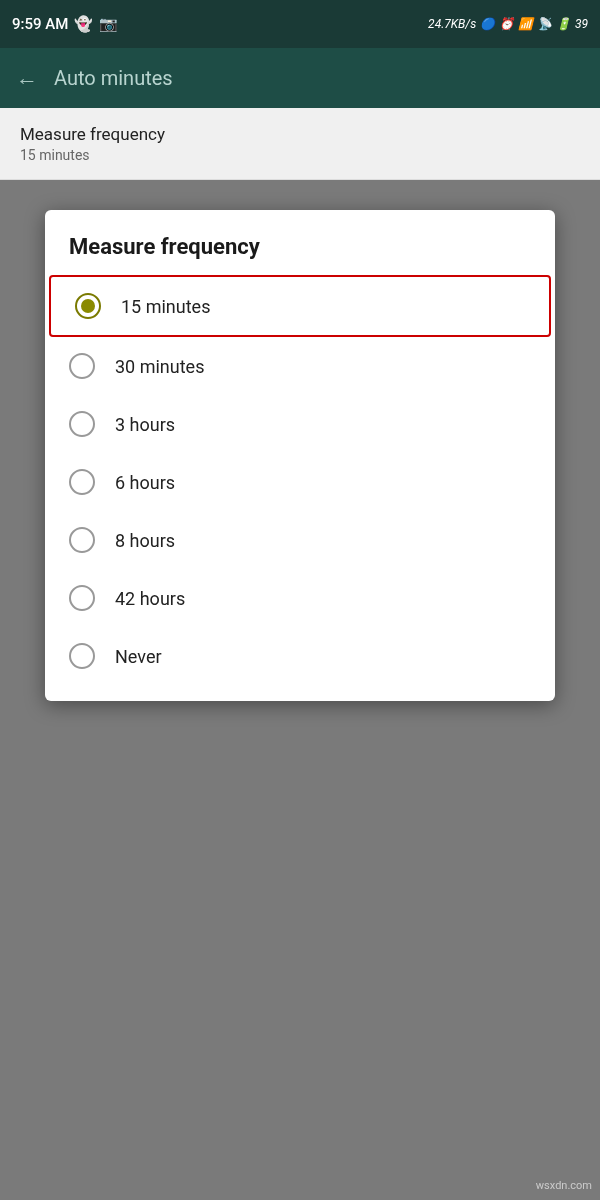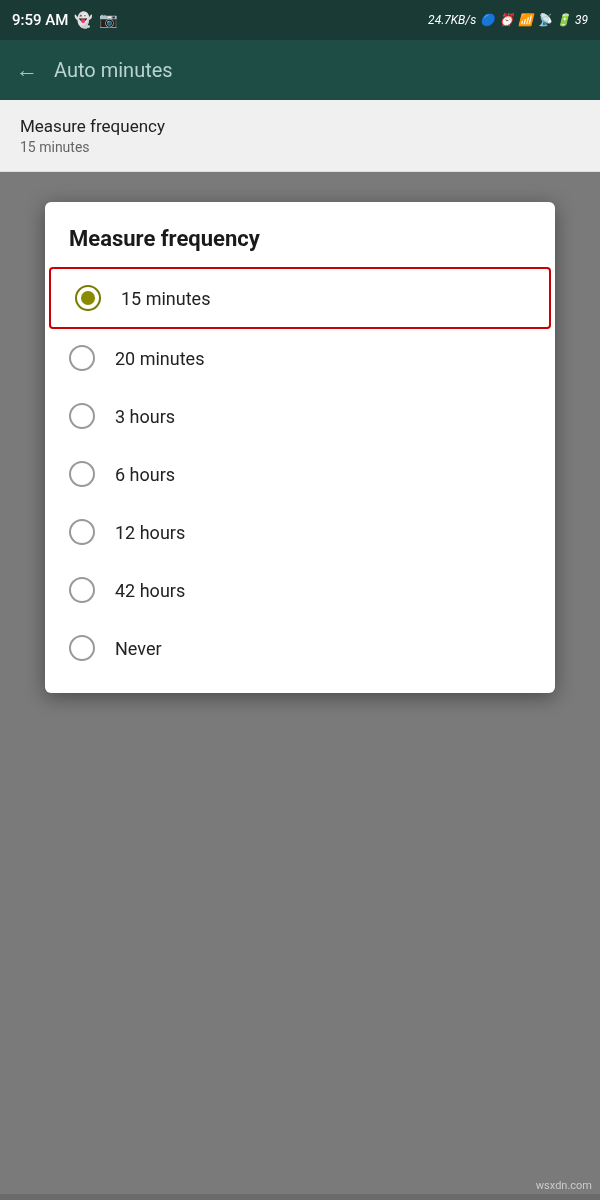--- a/index.html
+++ b/index.html
@@ -9,21 +9,21 @@
       width: 600px;
       height: 1200px;
       font-family: 'Roboto', Arial, sans-serif;
       background-color: #6b6b6b;
       overflow: hidden;
     }
 
     
     .status-bar {
       width: 100%;
-      height: 40px;
+      height: 48px;
       background-color: #1a3a36;
       display: flex;
       align-items: center;
       justify-content: space-between;
       padding: 0 12px;
     }
 
     .status-left {
       display: flex;
       align-items: center;
@@ -199,37 +199,37 @@
   <div class="dialog">
     <div class="dialog-title">Measure frequency</div>
 
     <div class="radio-option selected">
       <div class="radio-circle checked"></div>
       <span class="radio-label">15 minutes</span>
     </div>
 
     <div class="radio-option">
       <div class="radio-circle"></div>
-      <span class="radio-label">20 minutes</span>
+      <span class="radio-label">30 minutes</span>
     </div>
 
 
     <div class="radio-option">
       <div class="radio-circle"></div>
       <span class="radio-label">3 hours</span>
     </div>
 
     <div class="radio-option">
       <div class="radio-circle"></div>
       <span class="radio-label">6 hours</span>
     </div>
 
     <div class="radio-option">
       <div class="radio-circle"></div>
-      <span class="radio-label">12 hours</span>
+      <span class="radio-label">8 hours</span>
     </div>
 
     <div class="radio-option">
       <div class="radio-circle"></div>
       <span class="radio-label">42 hours</span>
     </div>
 
     <div class="radio-option">
       <div class="radio-circle"></div>
       <span class="radio-label">Never</span>

